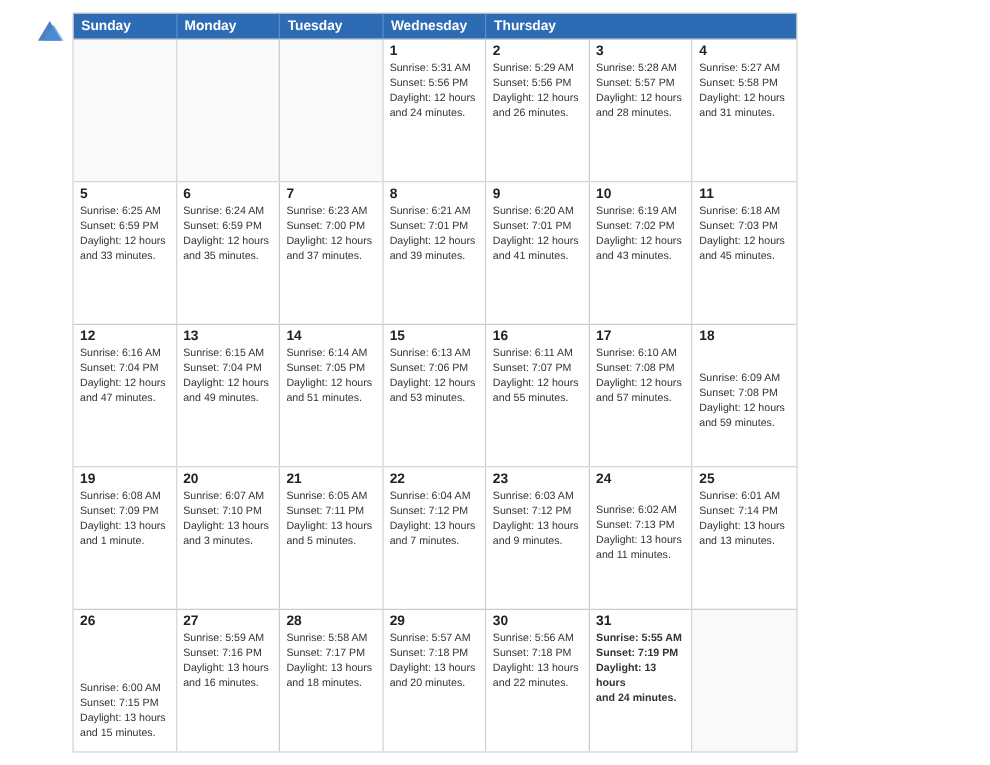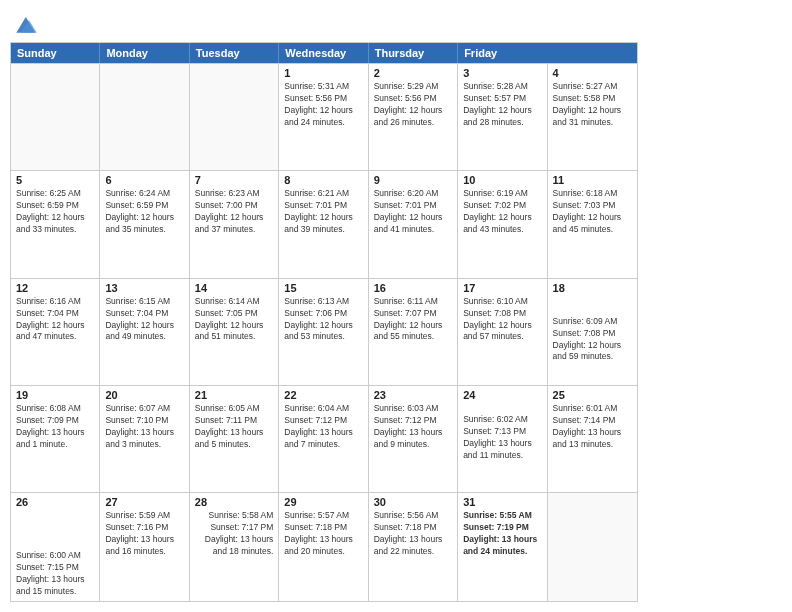--- a/index.html
+++ b/index.html
@@ -6,23 +6,22 @@
     body {
       width: 792px;
       height: 612px;
       font-family: Arial, sans-serif;
       background: #fff;
       overflow: hidden;
     }
     .page {
       width: 652px;
       height: 612px;
-      padding: 10px 14px 10px 10px;
-      display: flex;
-      flex-direction: column;
+      padding: 10px 14px 10px 24px;
+      display: flex;
     }
     .header {
       display: flex;
       align-items: flex-start;
       justify-content: space-between;
       margin-bottom: 4px;
     }
     .logo {
       display: flex;
       align-items: center;
@@ -136,21 +135,20 @@
     </div>
   </div>
 
   <div class="calendar">
     <div class="cal-header">
     <div class="cal-header-cell">Sunday</div>
         <div class="cal-header-cell">Monday</div>
         <div class="cal-header-cell">Tuesday</div>
         <div class="cal-header-cell">Wednesday</div>
         <div class="cal-header-cell">Thursday</div>
-        <div class="cal-header-cell">Friday</div>
       </div>
     <div class="cal-body">
     <div class="cal-row">
           <div class="cal-cell empty"></div>
           <div class="cal-cell empty"></div>
           <div class="cal-cell empty"></div>
           <div class="cal-cell">
             <div class="day-num">1</div>
             <div class="day-info" style="white-space: pre-line;">Sunrise: 5:31 AM
 Sunset: 5:56 PM
@@ -342,21 +340,21 @@
           </div>
           <div class="cal-cell">
             <div class="day-num">27</div>
             <div class="day-info" style="white-space: pre-line;">Sunrise: 5:59 AM
 Sunset: 7:16 PM
 Daylight: 13 hours
 and 16 minutes.</div>
           </div>
           <div class="cal-cell">
             <div class="day-num">28</div>
-            <div class="day-info" style="white-space: pre-line; text-align: right;">Sunrise: 5:58 AM
+            <div class="day-info" style="white-space: pre-line;">Sunrise: 5:58 AM
 Sunset: 7:17 PM
 Daylight: 13 hours
 and 18 minutes.</div>
           </div>
           <div class="cal-cell">
             <div class="day-num">29</div>
             <div class="day-info" style="white-space: pre-line;">Sunrise: 5:57 AM
 Sunset: 7:18 PM
 Daylight: 13 hours
 and 20 minutes.</div>

